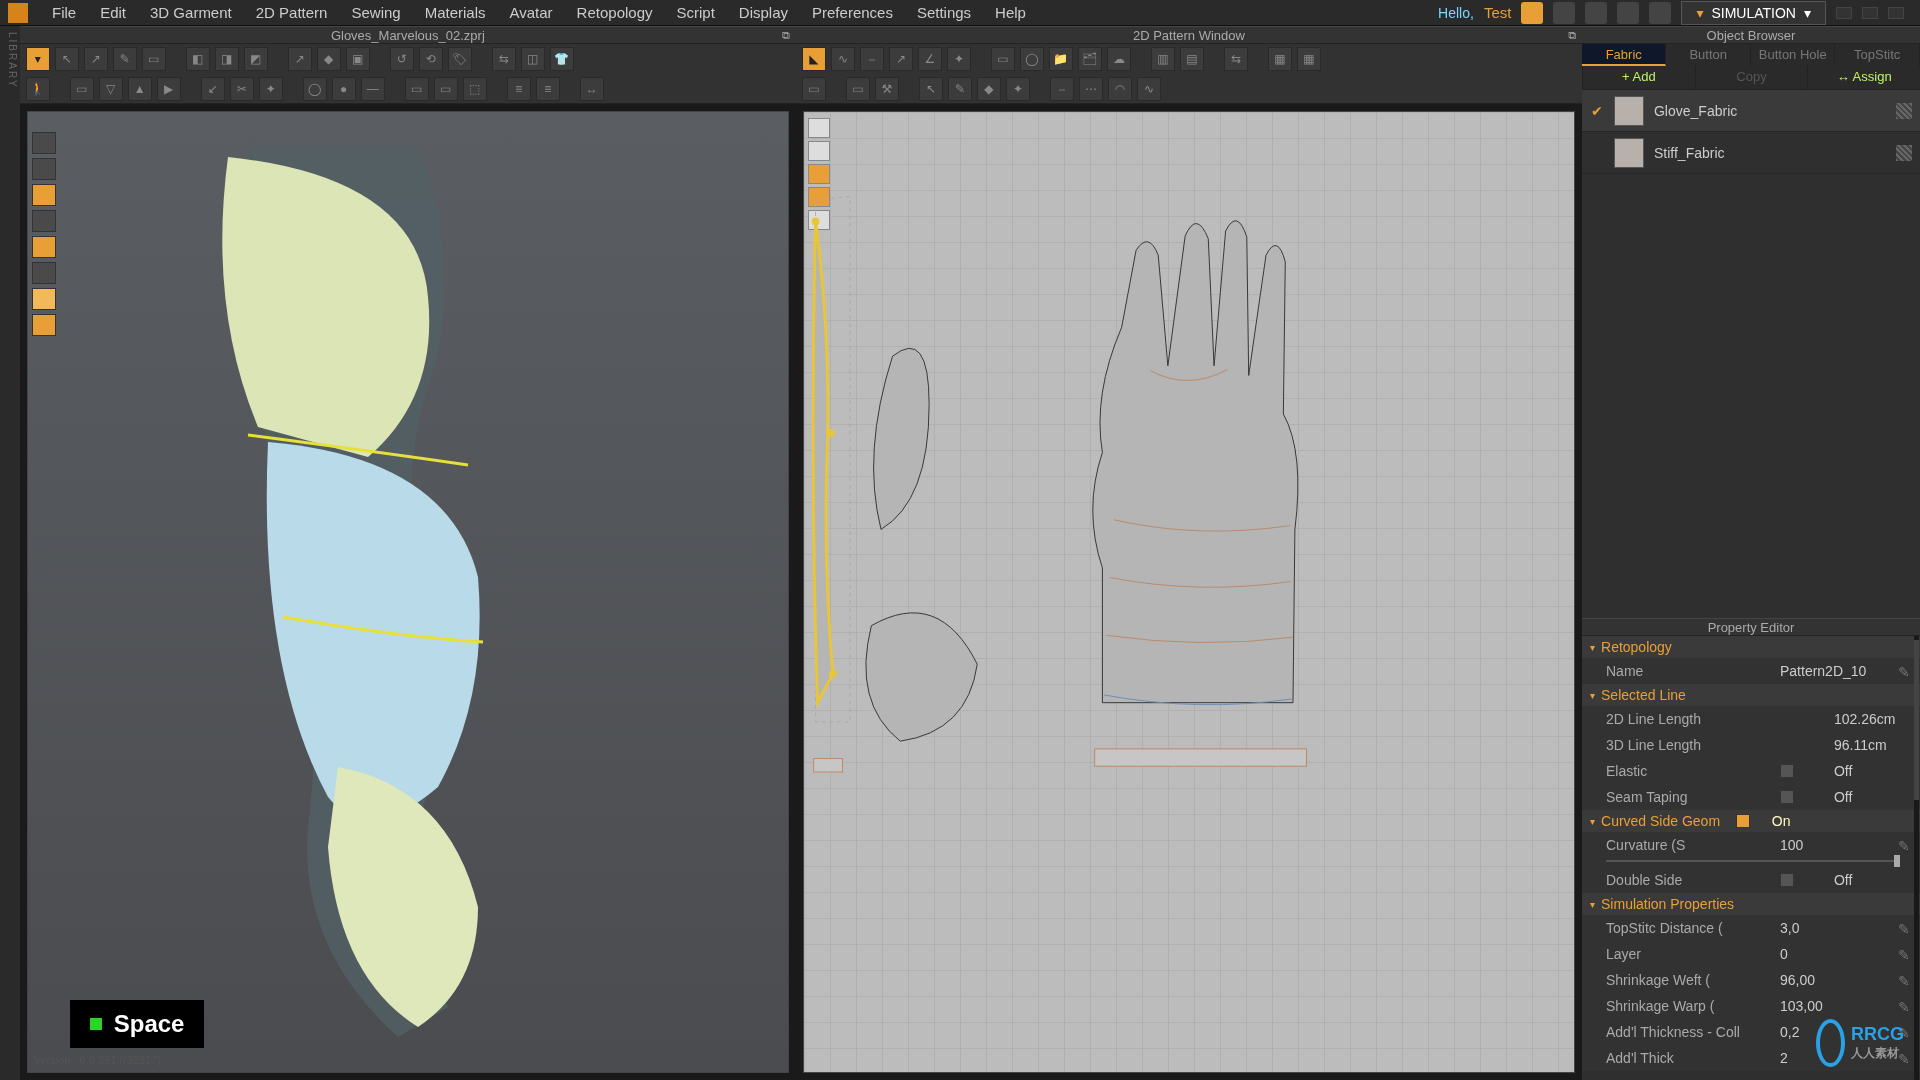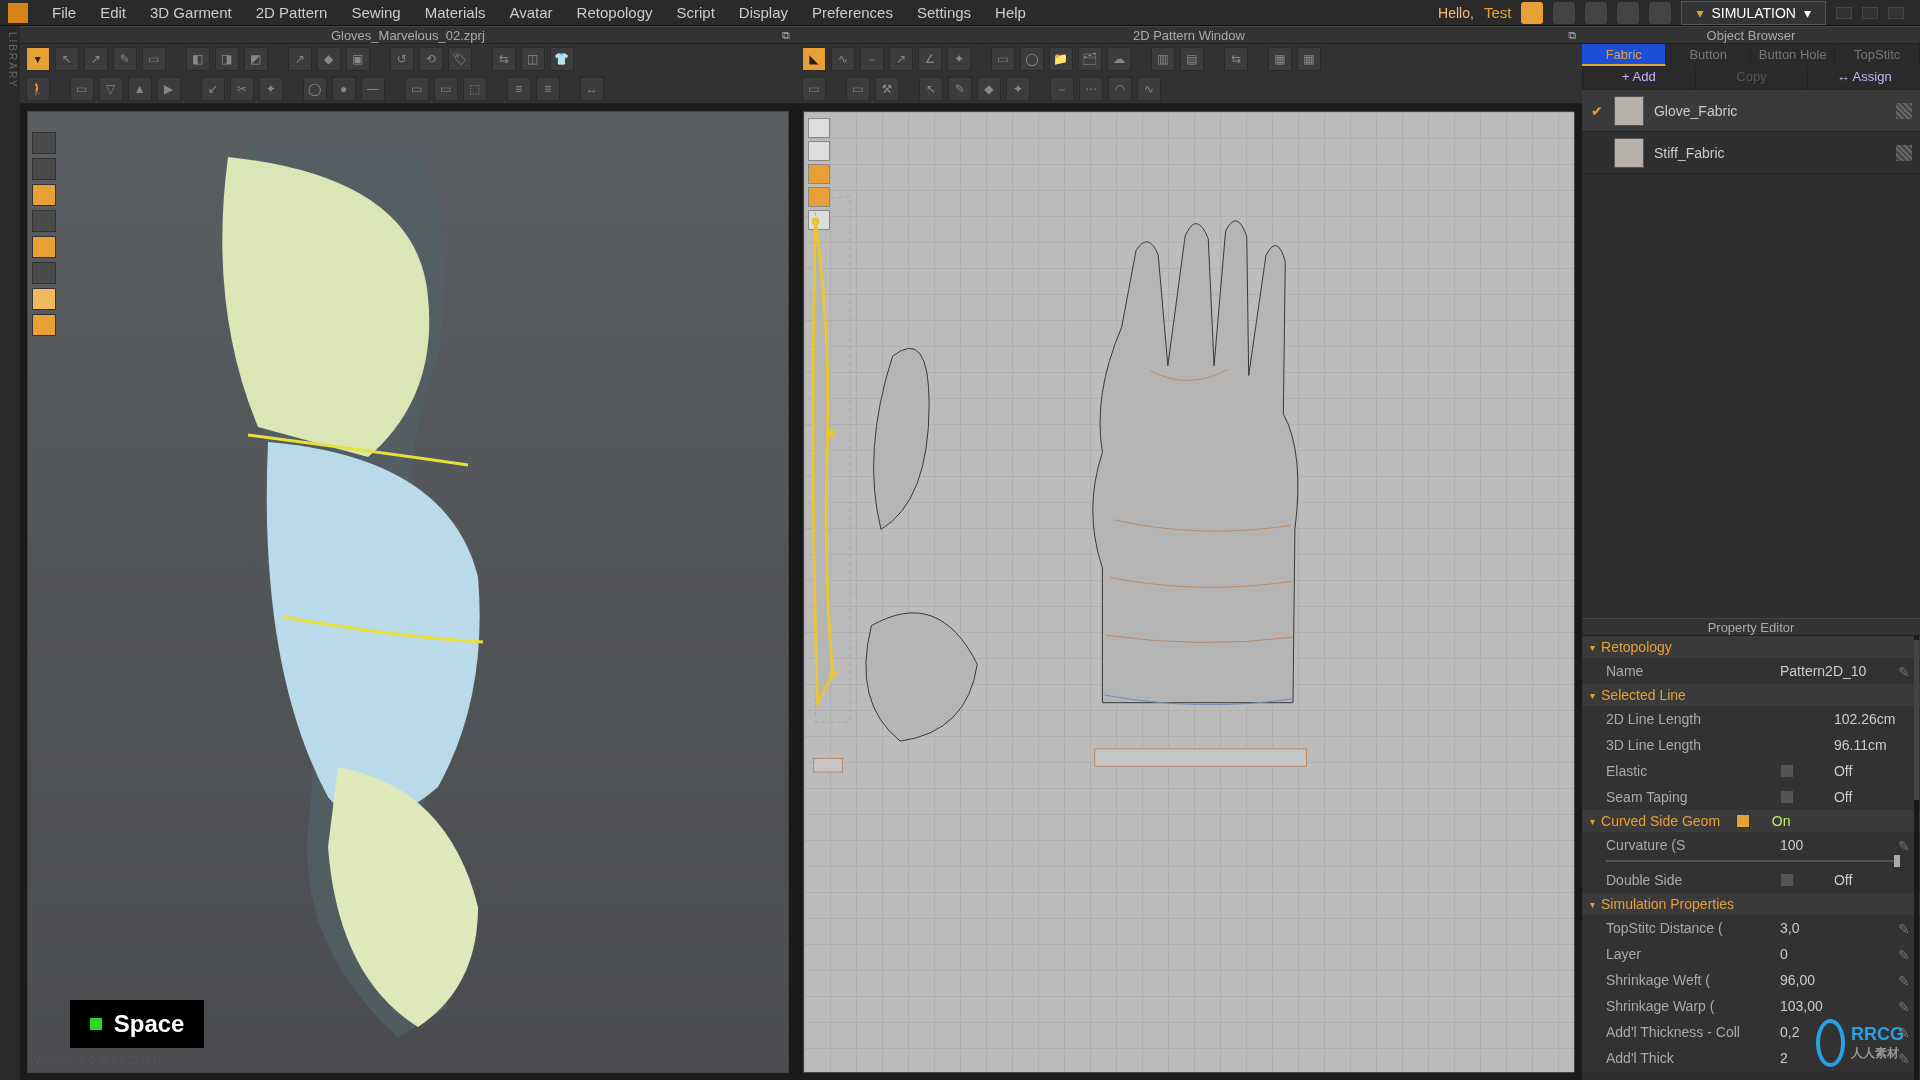--- a/index.html
+++ b/index.html
@@ -23,21 +23,21 @@
     }
     .logo { width: 20px; height: 20px; background: #d68319; margin-right: 12px; }
     .menu-item { padding: 4px 12px; color: #ccc; cursor: pointer; font-size: 15px; }
     .top-right {
       margin-left: auto;
       display: flex;
       align-items: center;
       gap: 10px;
       padding-right: 8px;
     }
-    .hello { color: #fdba74; font-size: 14px; }
+    .hello { color: #7dd3fc; font-size: 14px; }
     .user { color: #e8a036; font-weight: normal; font-size: 15px; }
     .topicon { width: 22px; height: 22px; background: #444; border-radius: 3px; }
     .topicon.cloud { background: #e8a036; }
     .sim-btn {
       background: #333; border: 1px solid #555; color: #fff;
       padding: 3px 14px; display: flex; align-items: center; gap: 8px;
       font-size: 14px;
     }
     .sim-btn::before { content: "▾"; color: #e8a036; }
     .wcbtn { width: 16px; height: 12px; background: #333; border: 1px solid #444; }
@@ -102,23 +102,23 @@
     .side2d { position:absolute; left:4px; top:6px; display:flex; flex-direction:column; gap:3px; }
     .side2d .vt { width:22px; height:20px; background:#ddd; border:1px solid #888; }
     .side2d .vt.act { background:#e8a036; }
 
     svg.patterns { position:absolute; inset:0; width:100%; height:100%; }
     .arm { position:absolute; left:90px; top:0; width:460px; height:100%; }
 
     
     .ob-tabs { display:flex; height:22px; background:#2a2a2a; }
     .obt { flex:1; text-align:center; font-size:13px; padding:3px 0; color:#777; border-right:1px solid #222;}
-    .obt.active { background:#1d4ed8; color:#e8a036; border-bottom:2px solid #e8a036; }
+    .obt.active { background:#0f172a; color:#e8a036; border-bottom:2px solid #e8a036; }
     .ob-actions { display:flex; height:24px; background:#2a2a2a; border-bottom:1px solid #222;}
-    .oba { flex:1; text-align:center; font-size:13px; padding:3px 0; color:#c4b5fd; border-left:1px solid #222;}
+    .oba { flex:1; text-align:center; font-size:13px; padding:3px 0; color:#bef264; border-left:1px solid #222;}
     .ob-item { display:flex; align-items:center; height:42px; padding:4px 8px; gap:10px; border-bottom:1px solid #262626;}
     .ob-item.sel { background:#3a3a3a; }
     .swatch { width:30px; height:30px; background:#b8b0aa; border:1px solid #555;}
     .check{ width:14px; height:14px; display:flex;align-items:center;justify-content:center;color:#e8a036;font-size:14px;}
     .itemname{ font-size:14px; color:#ccc; flex:1; }
     .striped{ width:16px;height:16px;background:repeating-linear-gradient(45deg,#666,#666 2px,#444 2px,#444 4px); }
 
     
     .prop-section { background:#323232; }
     .prop-head { background:#3a3a3a; padding:3px 8px; font-size:14px; color:#e8a036; display:flex; align-items:center; gap:6px;}
@@ -397,21 +397,21 @@
             <span class="lbl">Elastic</span>
             <span class="cbx"></span>
             <span class="val">Off</span>
           </div>
         <div class="prop-row">
             <span class="lbl">Seam Taping</span>
             <span class="cbx"></span>
             <span class="val">Off</span>
           </div>
 
-        <div class="prop-head"><span>Curved Side Geom</span>&nbsp;<span class="cbx on"></span>&nbsp;<span style="color:#bef264">On</span></div>
+        <div class="prop-head"><span>Curved Side Geom</span>&nbsp;<span class="cbx on"></span>&nbsp;<span style="color:#fef9c3">On</span></div>
         <div class="prop-row">
             <span class="lbl">Curvature (S</span>
             <span class="val">100</span>
             <span class="pencil">✎</span>
           </div>
         <div class="slider">
             <div class="knob"></div>
           </div>
         <div class="prop-row">
             <span class="lbl">Double Side</span>

